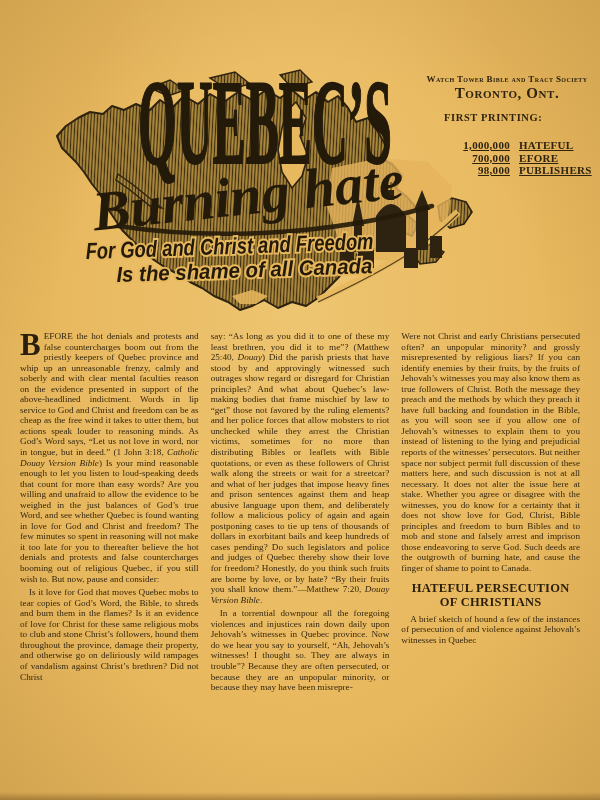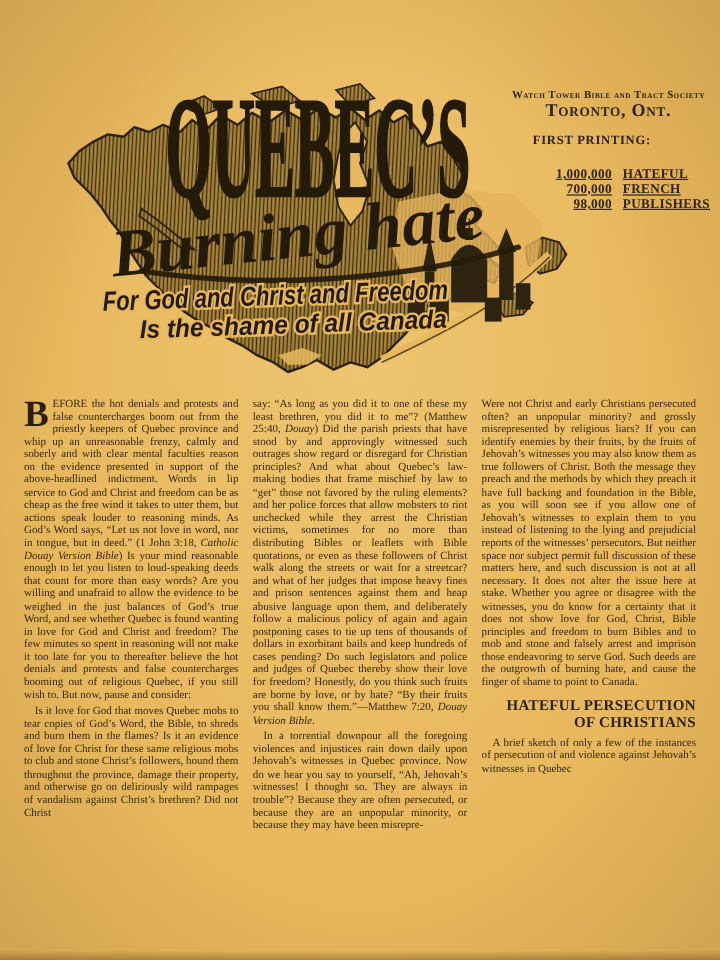--- a/index.html
+++ b/index.html
@@ -29,21 +29,21 @@
   .prow { display:flex; font-size:11px; font-weight:bold; line-height:12.5px; letter-spacing:.3px;text-decoration:underline; }
   .pcount { width:66px; text-align:right; }
   .plang  { margin-left:9px; }
   
   .columns { position:absolute; top:331px; left:20px; width:560px; display:flex; gap:12px; }
   .col { width:179px; text-align:justify; font-size:9.2px; line-height:10.55px; color:#362810; }
   .col p { margin:0; }
   .col p + p { margin-top:3px; text-indent:9px; }
   .dropcap { float:left; font-size:31px; line-height:26px; font-weight:bold; margin:1px 3px 0 0; color:#2a1f0c; }
   .it { font-style:italic; }
-  .col-heading { text-align:right; font-weight:bold; font-size:12.5px; line-height:14.5px; letter-spacing:.3px;
+  .col-heading { text-align:center; font-weight:bold; font-size:12.5px; line-height:14.5px; letter-spacing:.3px;
                  margin:7px 0 4px !important; text-indent:0 !important; color:#2a1f0c; }
 </style>
 </head>
 <body>
 
 <div class="page">
 
   <svg class="masthead" viewBox="0 0 600 330" xmlns="http://www.w3.org/2000/svg">
     <defs>
       <pattern id="hatch" width="3.2" height="8" patternUnits="userSpaceOnUse" patternTransform="rotate(3)">
@@ -121,21 +121,21 @@
     <div class="pub-name">Watch Tower Bible and Tract Society</div>
     <div class="pub-city">Toronto, Ont.</div>
     <div class="fp">
       <div class="fp-label">FIRST PRINTING:</div>
       <div class="prow">
         <span class="pcount">1,000,000</span>
         <span class="plang">HATEFUL</span>
       </div>
       <div class="prow">
         <span class="pcount">700,000</span>
-        <span class="plang">FRENCH</span>
+        <span class="plang">EFORE</span>
       </div>
       <div class="prow">
         <span class="pcount">98,000</span>
         <span class="plang">PUBLISHERS</span>
       </div>
     </div>
   </div>
 
   <div class="columns">
     <div class="col">
@@ -144,17 +144,17 @@
       </p>
       <p>Is it love for God that moves Quebec mobs to tear copies of God’s Word, the Bible, to shreds and burn them in the flames? Is it an evidence of love for Christ for these same religious mobs to club and stone Christ’s followers, hound them throughout the province, damage their property, and otherwise go on deliriously wild rampages of vandalism against Christ’s brethren? Did not Christ</p>
     </div>
     <div class="col">
       <p><span>say: “As long as you did it to one of these my least brethren, you did it to me”? (Matthew 25:40, </span><span class="it">Douay</span><span>) Did the parish priests that have stood by and approvingly witnessed such outrages show regard or disregard for Christian principles? And what about Quebec’s law-making bodies that frame mischief by law to “get” those not favored by the ruling elements? and her police forces that allow mobsters to riot unchecked while they arrest the Christian victims, sometimes for no more than distributing Bibles or leaflets with Bible quotations, or even as these followers of Christ walk along the streets or wait for a streetcar? and what of her judges that impose heavy fines and prison sentences against them and heap abusive language upon them, and deliberately follow a malicious policy of again and again postponing cases to tie up tens of thousands of dollars in exorbitant bails and keep hundreds of cases pending? Do such legislators and police and judges of Quebec thereby show their love for freedom? Honestly, do you think such fruits are borne by love, or by hate? “By their fruits you shall know them.”—Matthew 7:20, </span><span class="it">Douay Version Bible</span><span>.</span></p>
       <p>In a torrential downpour all the foregoing violences and injustices rain down daily upon Jehovah’s witnesses in Quebec province. Now do we hear you say to yourself, “Ah, Jehovah’s witnesses! I thought so. They are always in trouble”? Because they are often persecuted, or because they are an unpopular minority, or because they may have been misrepre-</p>
     </div>
     <div class="col">
       <p>Were not Christ and early Christians persecuted often? an unpopular minority? and grossly misrepresented by religious liars? If you can identify enemies by their fruits, by the fruits of Jehovah’s witnesses you may also know them as true followers of Christ. Both the message they preach and the methods by which they preach it have full backing and foundation in the Bible, as you will soon see if you allow one of Jehovah’s witnesses to explain them to you instead of listening to the lying and prejudicial reports of the witnesses’ persecutors. But neither space nor subject permit full discussion of these matters here, and such discussion is not at all necessary. It does not alter the issue here at stake. Whether you agree or disagree with the witnesses, you do know for a certainty that it does not show love for God, Christ, Bible principles and freedom to burn Bibles and to mob and stone and falsely arrest and imprison those endeavoring to serve God. Such deeds are the outgrowth of burning hate, and cause the finger of shame to point to Canada.</p>
       <p class="col-heading">HATEFUL PERSECUTION OF CHRISTIANS</p>
-      <p>A brief sketch of only a few of the instances of persecution of and violence against Jehovah’s witnesses in Quebec</p>
+      <p>A brief sketch of hound a few of the instances of persecution of and violence against Jehovah’s witnesses in Quebec</p>
     </div>
   </div>
 
 </div>
 
 </body></html>

